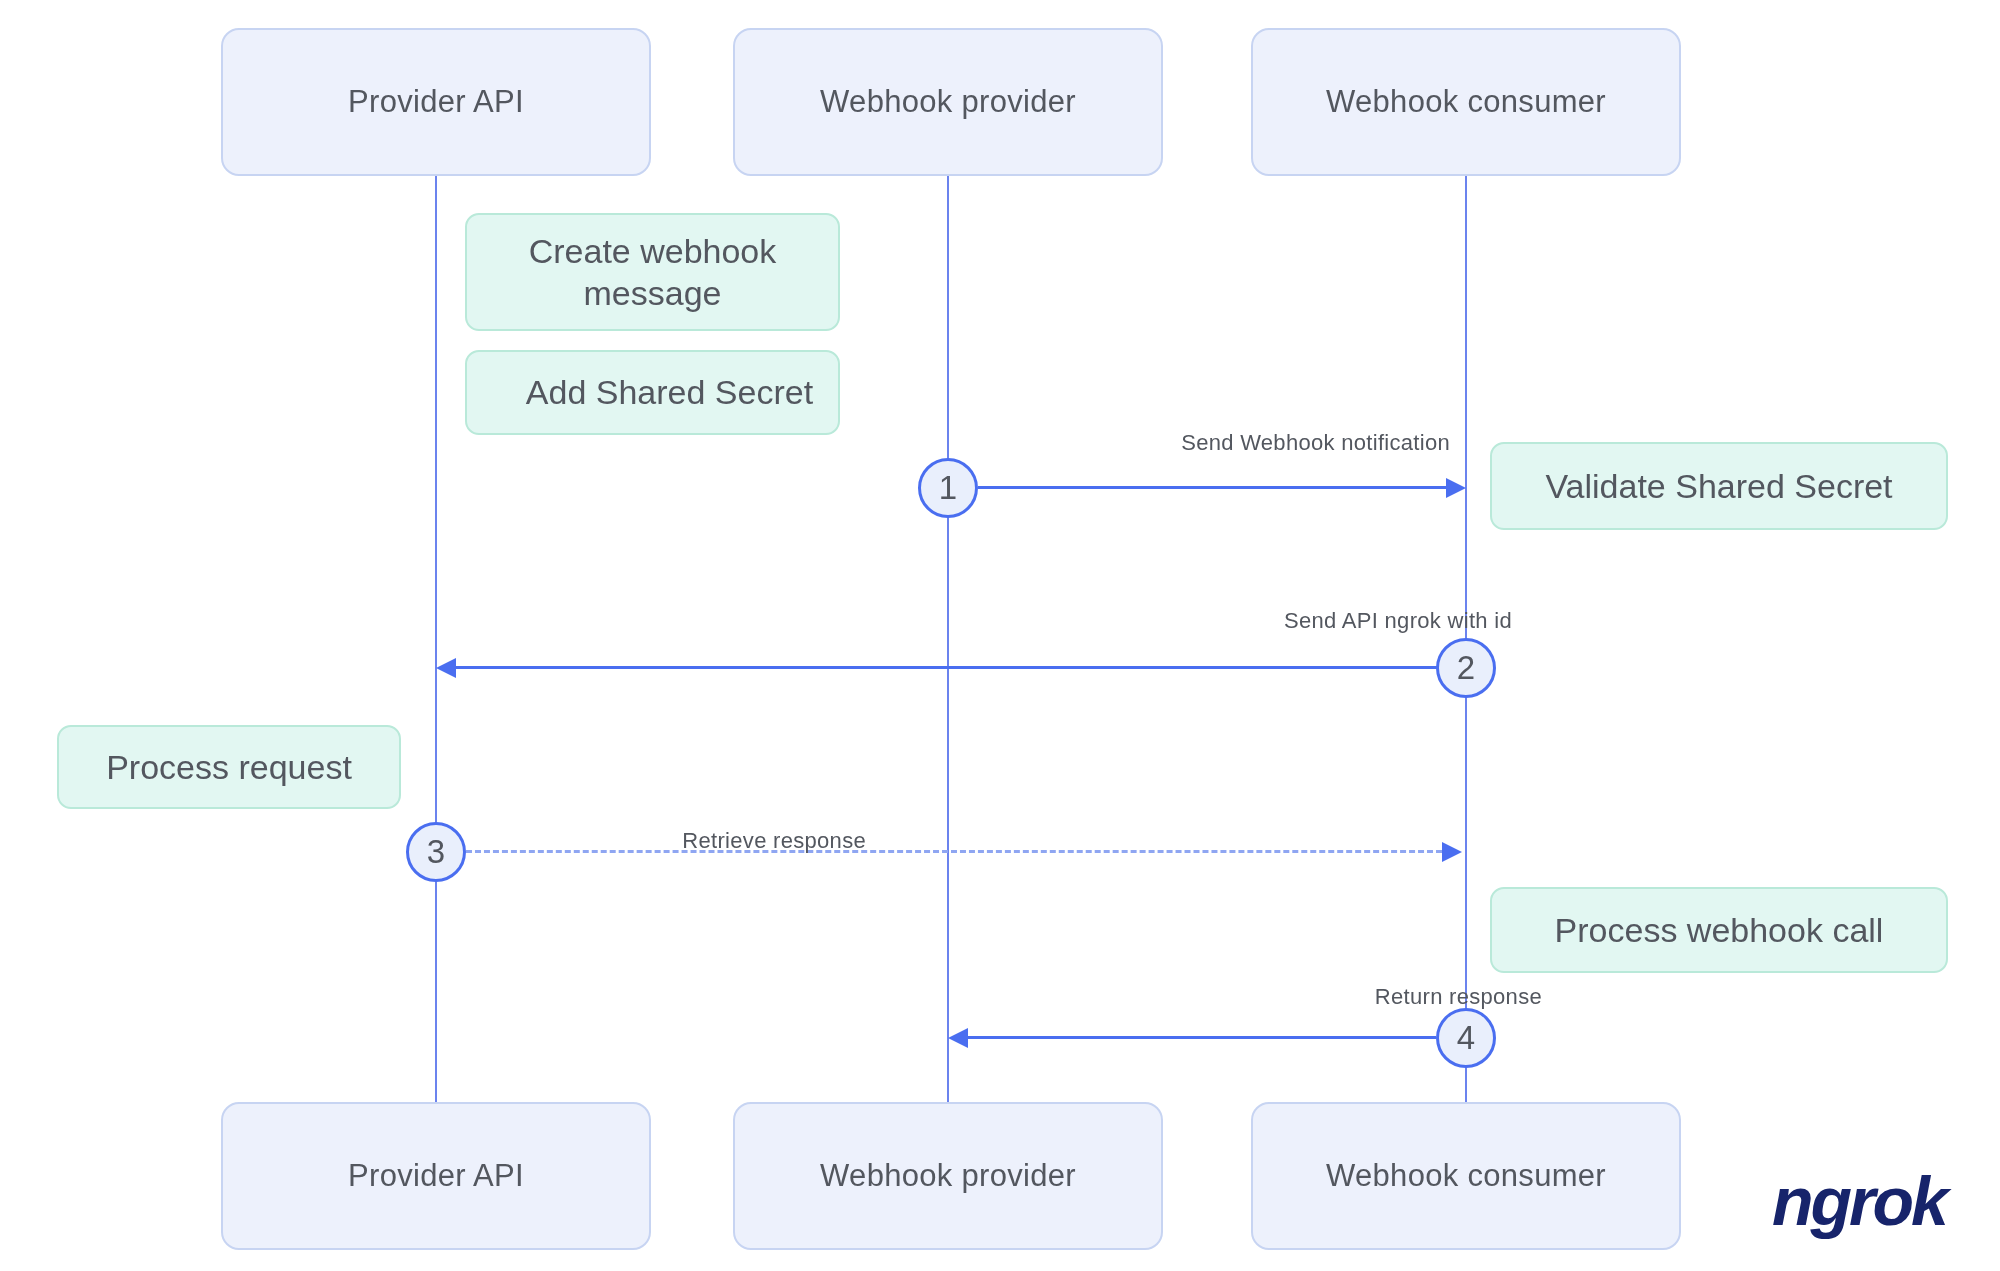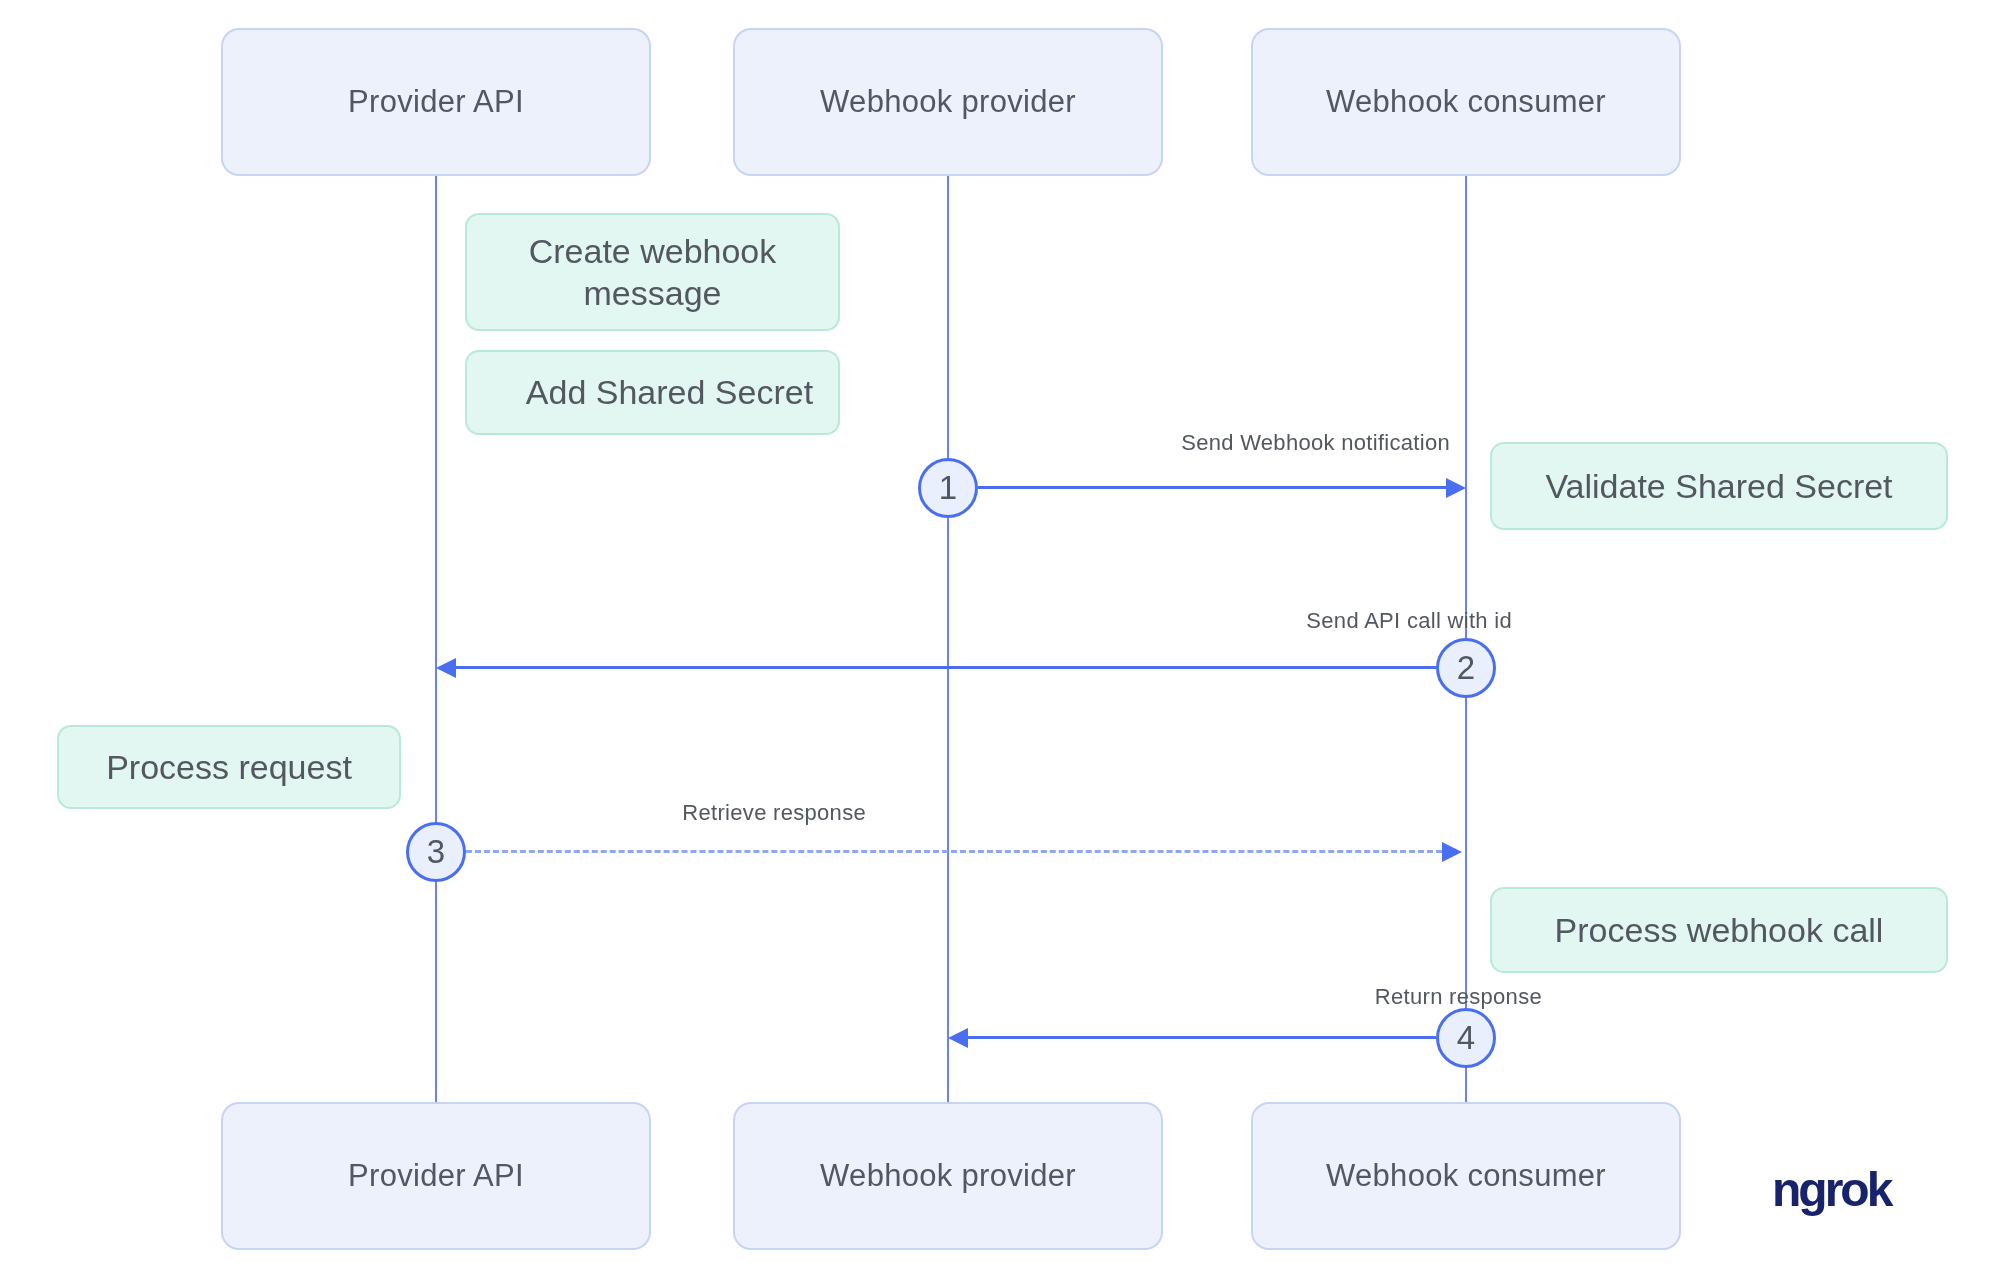--- a/index.html
+++ b/index.html
@@ -66,29 +66,29 @@
   #m1-line{left:978px;top:486px;width:470px}
   #m1-head{left:1446px;top:478px}
   #m1-label{left:950px;top:430px}
   #m1-circle{left:918px;top:458px}
   #m2-line{left:456px;top:666px;width:982px}
   #m2-head{left:436px;top:658px}
   #m2-label{left:1012px;top:608px}
   #m2-circle{left:1436px;top:638px}
   #m3-line{left:466px;top:850px;width:976px}
   #m3-head{left:1442px;top:842px}
-  #m3-label{left:366px;top:800px}
+  #m3-label{left:366px;top:828px}
   #m3-circle{left:406px;top:822px}
   #m4-line{left:968px;top:1036px;width:468px}
   #m4-head{left:948px;top:1028px}
   #m4-label{left:1042px;top:984px}
   #m4-circle{left:1436px;top:1008px}
   .logo{
     position:absolute;left:1772px;top:1162px;
-    font-size:48px;font-weight:800;letter-spacing:-3px;color:var(--logo-navy);
+    font-size:68px;font-weight:800;letter-spacing:-3px;color:var(--logo-navy);font-style:italic;
   }
 </style>
 </head>
 <body>
 
 <div class="canvas">
 
   <div class="actor" id="actor-t1">
     <span>Provider API</span>
   </div>
@@ -124,21 +124,21 @@
     <div class="ah right" id="m1-head"></div>
     <div class="mlabel" id="m1-label">Send Webhook notification</div>
     <div class="circle" id="m1-circle">
       <span>1</span>
     </div>
   </div>
 
   <div>
     <div class="line" id="m2-line"></div>
     <div class="ah left" id="m2-head"></div>
-    <div class="mlabel" id="m2-label">Send API call with id</div>
+    <div class="mlabel" id="m2-label">Send API ngrok with id</div>
     <div class="circle" id="m2-circle">
       <span>2</span>
     </div>
   </div>
 
   <div>
     <div class="line dashed" id="m3-line"></div>
     <div class="ah right" id="m3-head"></div>
     <div class="mlabel" id="m3-label">Retrieve response</div>
     <div class="circle" id="m3-circle">

